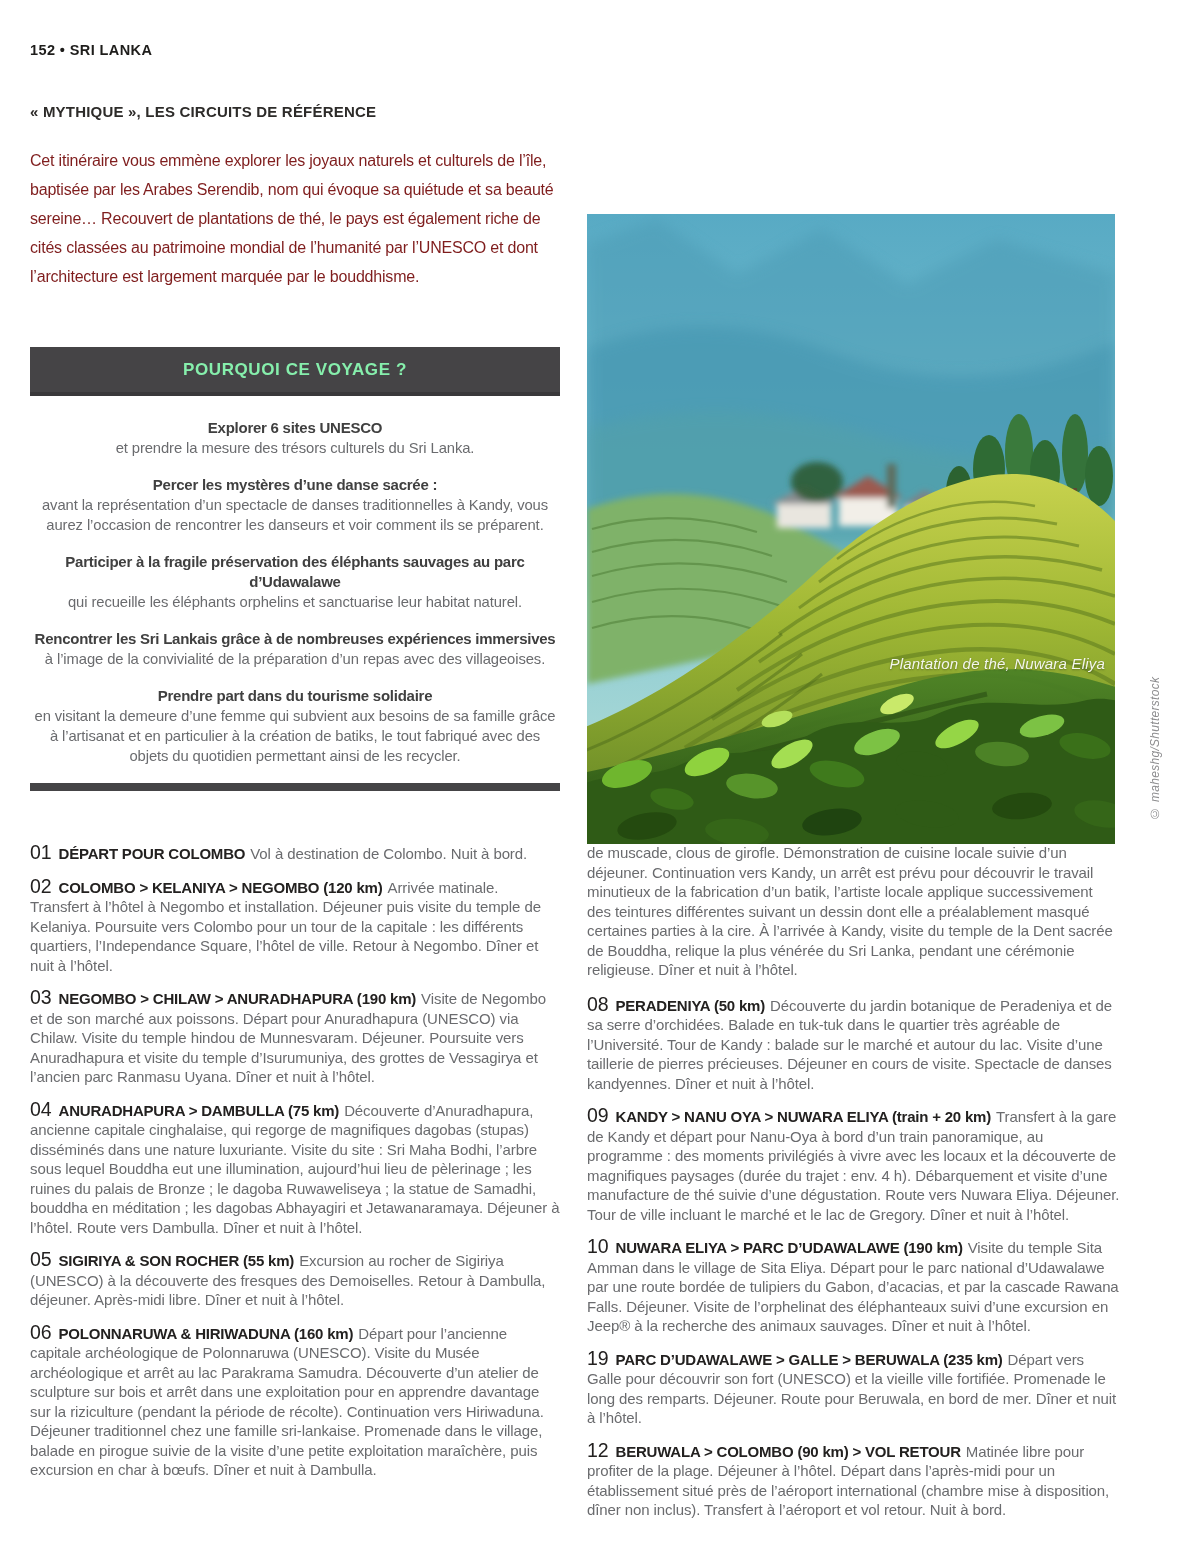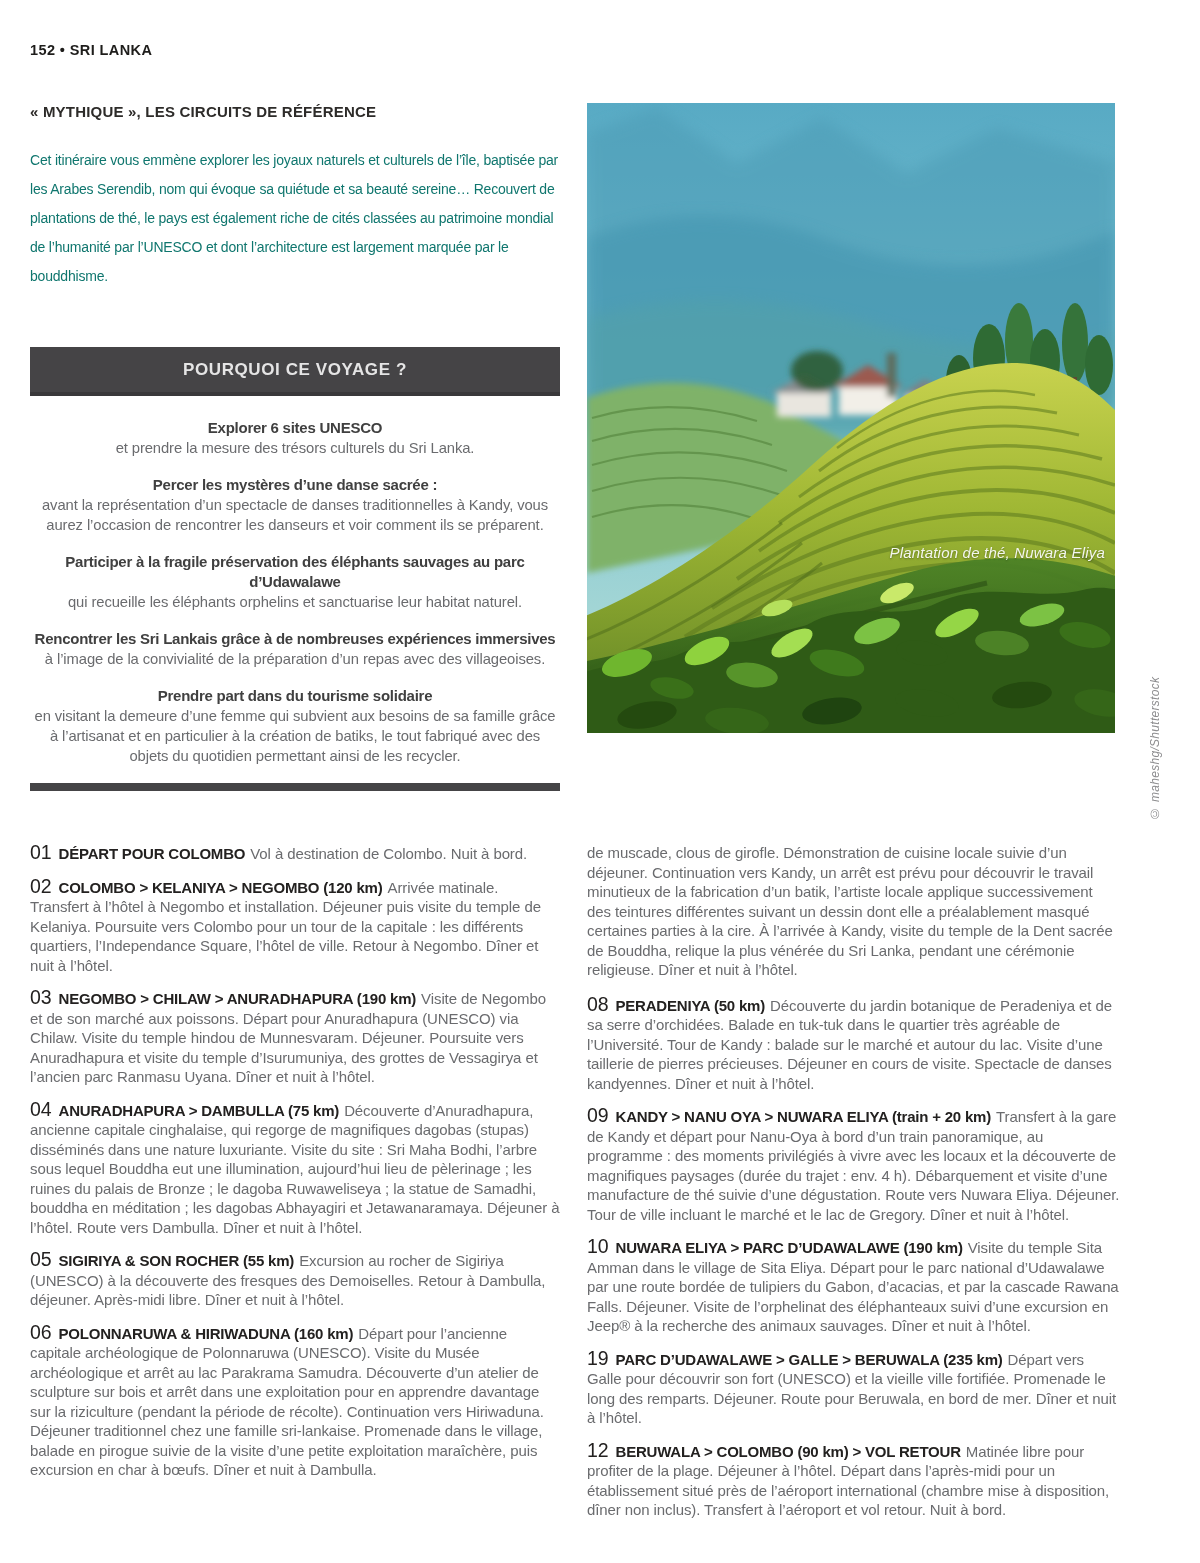--- a/index.html
+++ b/index.html
@@ -9,30 +9,30 @@
     position:relative; width:1200px; height:1563px; margin:0 auto;
     background:#ffffff; overflow:hidden; padding:42px 55px 0 30px;
   }
   
   .folio { font-size:14.5px; font-weight:700; letter-spacing:.4px; color:#1e1d1b; }
   .page-title {
     text-align:center; font-weight:300; font-size:45px; letter-spacing:.5px;
     color:#222120; margin-top:26px; font-family:"Liberation Sans", sans-serif;
   }
   
-  .top-row { display:flex; margin-top:45px; }
+  .top-row { display:flex; margin-top:45px;align-items:center; }
   .left-col { width:530px; flex:0 0 530px; }
   .kicker { font-size:15px; font-weight:700; letter-spacing:.2px; color:#2d2b29; }
   .intro {
-    margin-top:26px; font-size:14px; line-height:29px; color:#0f766e;
+    margin-top:26px; font-size:16px; line-height:29px; color:#7f1d1d;
     letter-spacing:-0.2px;
   }
   .why-bar {
     margin-top:56px; background:#454446; border-bottom:4px solid #39383a;
-    color:#e5e5e5; text-align:center; font-size:17px; font-weight:700;
+    color:#86efac; text-align:center; font-size:17px; font-weight:700;
     letter-spacing:.6px; padding:13px 0 12px 0;
   }
   .why-list { margin-top:22px; }
   .why-item { text-align:center; margin-bottom:17px; }
   .why-item .wh {
     font-size:15px; font-weight:700; color:#404040; line-height:20px; letter-spacing:-0.25px;
   }
   .why-item .wb {
     font-size:14.8px; color:#6a6b6e; line-height:20px; letter-spacing:-0.1px;
   }

